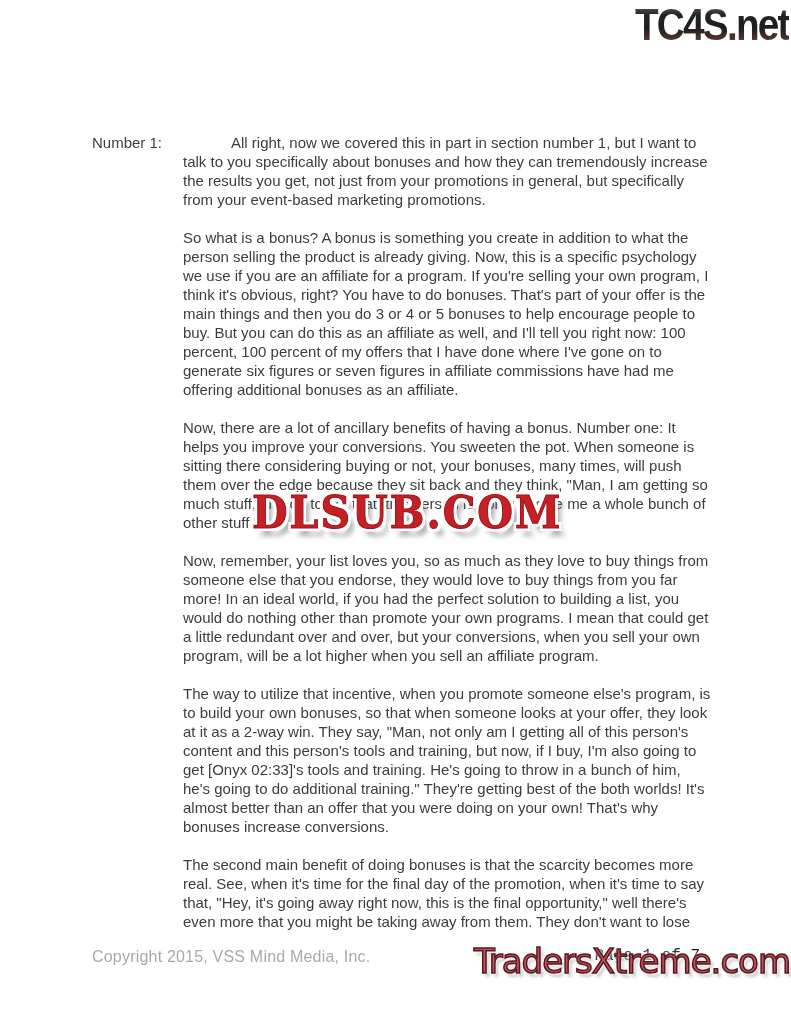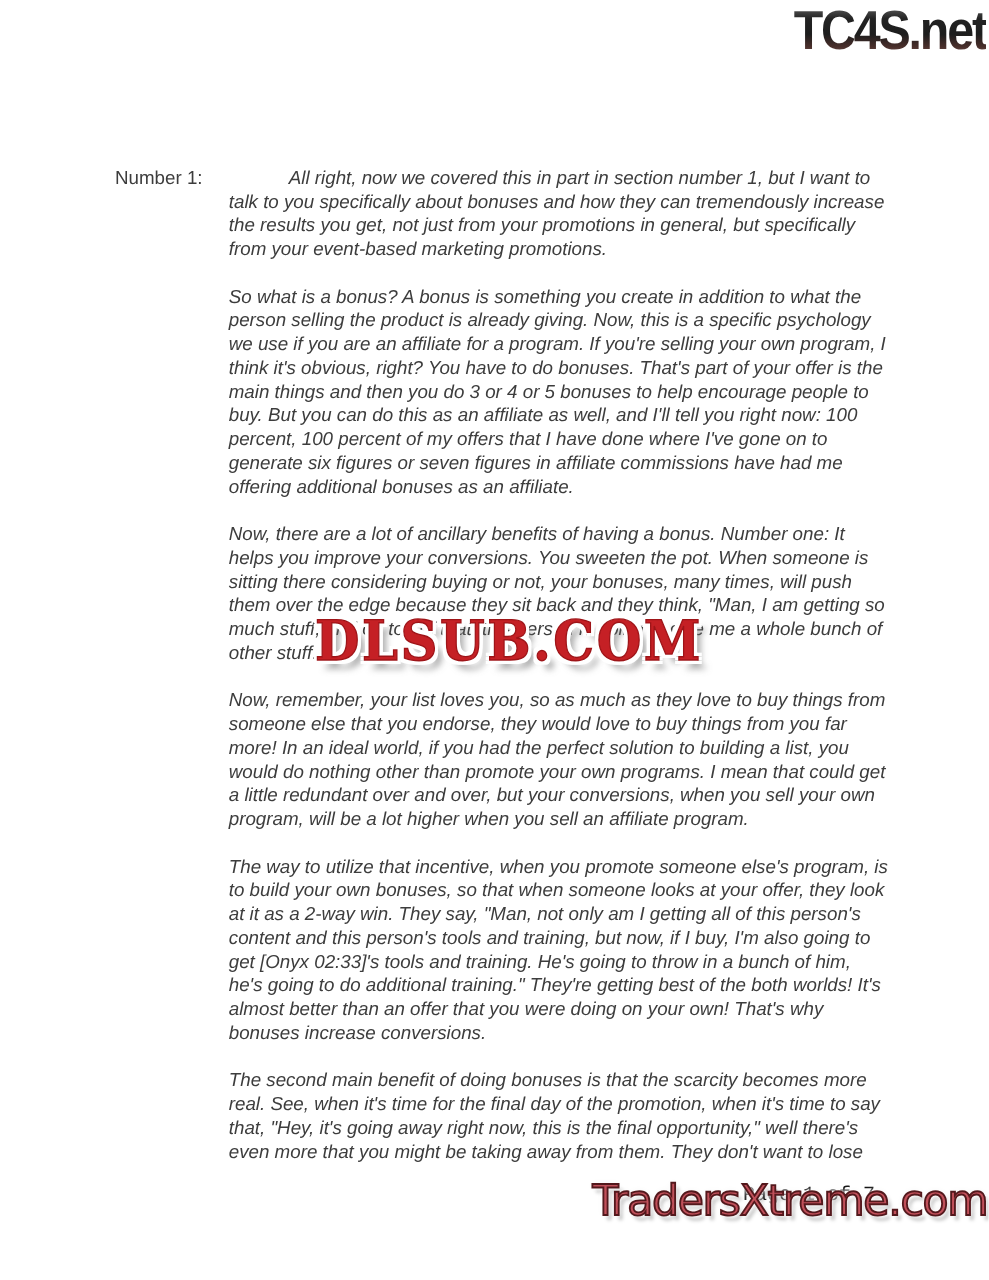--- a/index.html
+++ b/index.html
@@ -58,21 +58,20 @@
     top: 133px;
     font-size: 15px;
     line-height: 19px;
     color: #3d3d3d;
   }
   .transcript {
     position: absolute;
     left: 183px;
     top: 133px;
     width: 528px;
-    font-style: italic;
   }
   .transcript p {
     font-size: 15px;
     line-height: 19px;
     color: #3d3d3d;
     margin: 0 0 19px 0;
     text-align: left;
   }
   .transcript p:first-child { text-indent: 48px; }
 
@@ -145,17 +144,18 @@
       <p>All right, now we covered this in part in section number 1, but I want to talk to you specifically about bonuses and how they can tremendously increase the results you get, not just from your promotions in general, but specifically from your event-based marketing promotions.</p>
       <p>So what is a bonus? A bonus is something you create in addition to what the person selling the product is already giving. Now, this is a specific psychology we use if you are an affiliate for a program. If you're selling your own program, I think it's obvious, right? You have to do bonuses. That's part of your offer is the main things and then you do 3 or 4 or 5 bonuses to help encourage people to buy. But you can do this as an affiliate as well, and I'll tell you right now: 100 percent, 100 percent of my offers that I have done where I've gone on to generate six figures or seven figures in affiliate commissions have had me offering additional bonuses as an affiliate.</p>
       <p>Now, there are a lot of ancillary benefits of having a bonus. Number one: It helps you improve your conversions. You sweeten the pot. When someone is sitting there considering buying or not, your bonuses, many times, will push them over the edge because they sit back and they think, "Man, I am getting so much stuff, and on top of that, this person is going to give me a whole bunch of other stuff."</p>
       <p>Now, remember, your list loves you, so as much as they love to buy things from someone else that you endorse, they would love to buy things from you far more! In an ideal world, if you had the perfect solution to building a list, you would do nothing other than promote your own programs. I mean that could get a little redundant over and over, but your conversions, when you sell your own program, will be a lot higher when you sell an affiliate program.</p>
       <p>The way to utilize that incentive, when you promote someone else's program, is to build your own bonuses, so that when someone looks at your offer, they look at it as a 2-way win. They say, "Man, not only am I getting all of this person's content and this person's tools and training, but now, if I buy, I'm also going to get [Onyx 02:33]'s tools and training. He's going to throw in a bunch of him, he's going to do additional training." They're getting best of the both worlds! It's almost better than an offer that you were doing on your own! That's why bonuses increase conversions.</p>
       <p>The second main benefit of doing bonuses is that the scarcity becomes more real. See, when it's time for the final day of the promotion, when it's time to say that, "Hey, it's going away right now, this is the final opportunity," well there's even more that you might be taking away from them. They don't want to lose</p>
     </div>
 
   <div class="wm-center">DLSUB.COM</div>
 
+  <div class="footer-copyright">Copyright 2015, VSS Mind Media, Inc.</div>
   <div class="footer-page">Page 1 of 7</div>
 
   <div class="wm-bottom">TradersXtreme.com</div>
 
 </div>
 
 </body></html>

